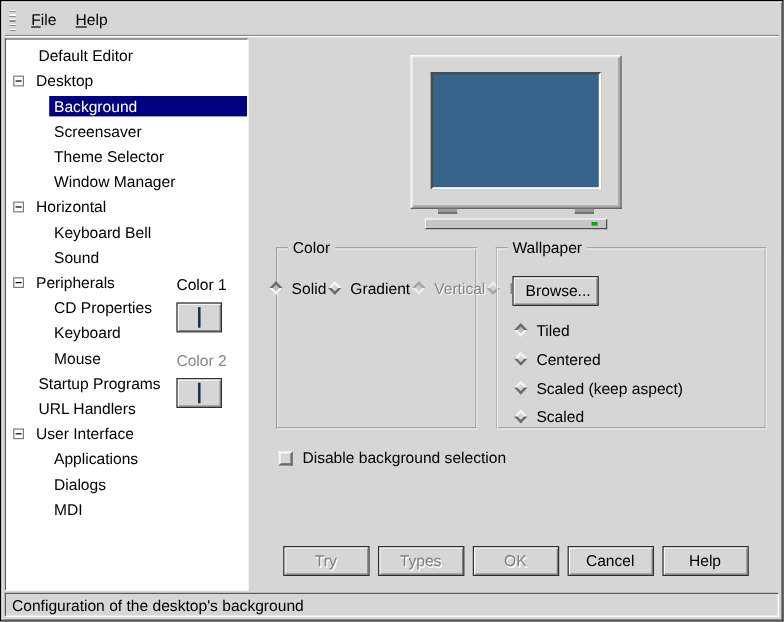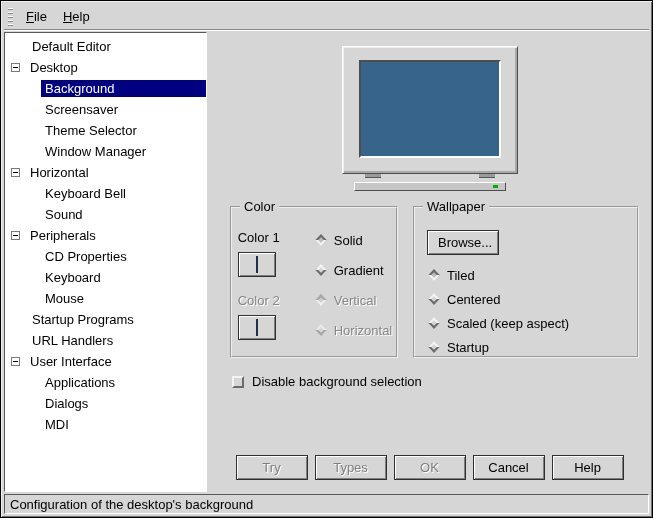--- a/index.html
+++ b/index.html
@@ -76,21 +76,21 @@
   .swatch-label.disabled, .disabled-text { color:#868686; text-shadow:1px 1px 0 #fff; }
   .swatch { width:38px; height:26px; background:#d6d6d6; border:1px solid #303030;
     box-shadow: inset 1px 1px 0 #fff, inset -1px -1px 0 #808080; padding:4px; margin-bottom:16px; }
   .chip { width:100%; height:100%; border:1px solid #20304a; }
   .chip-1 { background:var(--color1,#36648b); }
   .chip-2 { background-color:var(--color2,#4a58b0);
     background-image:
       linear-gradient(45deg, rgba(255,255,255,.4) 25%, transparent 25%, transparent 75%, rgba(255,255,255,.4) 75%),
       linear-gradient(45deg, rgba(255,255,255,.4) 25%, transparent 25%, transparent 75%, rgba(255,255,255,.4) 75%);
     background-size:2px 2px; background-position:0 0,1px 1px; }
-  .radio-col-color { margin-left:14px; flex:1; display:flex; flex-direction:column;
+  .radio-col-color { margin-left:14px; flex:1; display:flex; flex-direction:row;
     justify-content:space-between; padding:2px 0 10px 0; }
   .radio-row { display:flex; align-items:center; height:16px; white-space:nowrap; }
   .diamond { width:8px; height:8px; flex:none; transform:rotate(45deg); background:#d6d6d6;
     border:2px solid; border-color:#f4f4f4 #6b6b6b #6b6b6b #f4f4f4; margin:0 9px 0 3px; }
   .diamond.sel { border-color:#6b6b6b #f4f4f4 #f4f4f4 #6b6b6b; background:#bcbcbc; }
   .radio-row.disabled .diamond { border-color:#e9e9e9 #a5a5a5 #a5a5a5 #e9e9e9; }
   .radio-row.disabled .diamond.sel { border-color:#a5a5a5 #efefef #efefef #a5a5a5; background:#cdcdcd; }
   .radio-row.disabled .radio-label { color:#868686; text-shadow:1px 1px 0 #fff; }
   
   .wp-top { display:flex; align-items:center; gap:12px; margin-bottom:12px; }
@@ -275,21 +275,21 @@
               <div class="radio-row">
                 <span class="diamond"></span>
                 <span class="radio-label">Centered</span>
               </div>
               <div class="radio-row">
                 <span class="diamond"></span>
                 <span class="radio-label">Scaled (keep aspect)</span>
               </div>
               <div class="radio-row">
                 <span class="diamond"></span>
-                <span class="radio-label">Startup</span>
+                <span class="radio-label">Scaled</span>
               </div>
             </div>
         </div>
 
       </div>
 
       <div class="check-row">
         <span class="checkbox"></span>
         <span>Disable background selection</span>
       </div>

